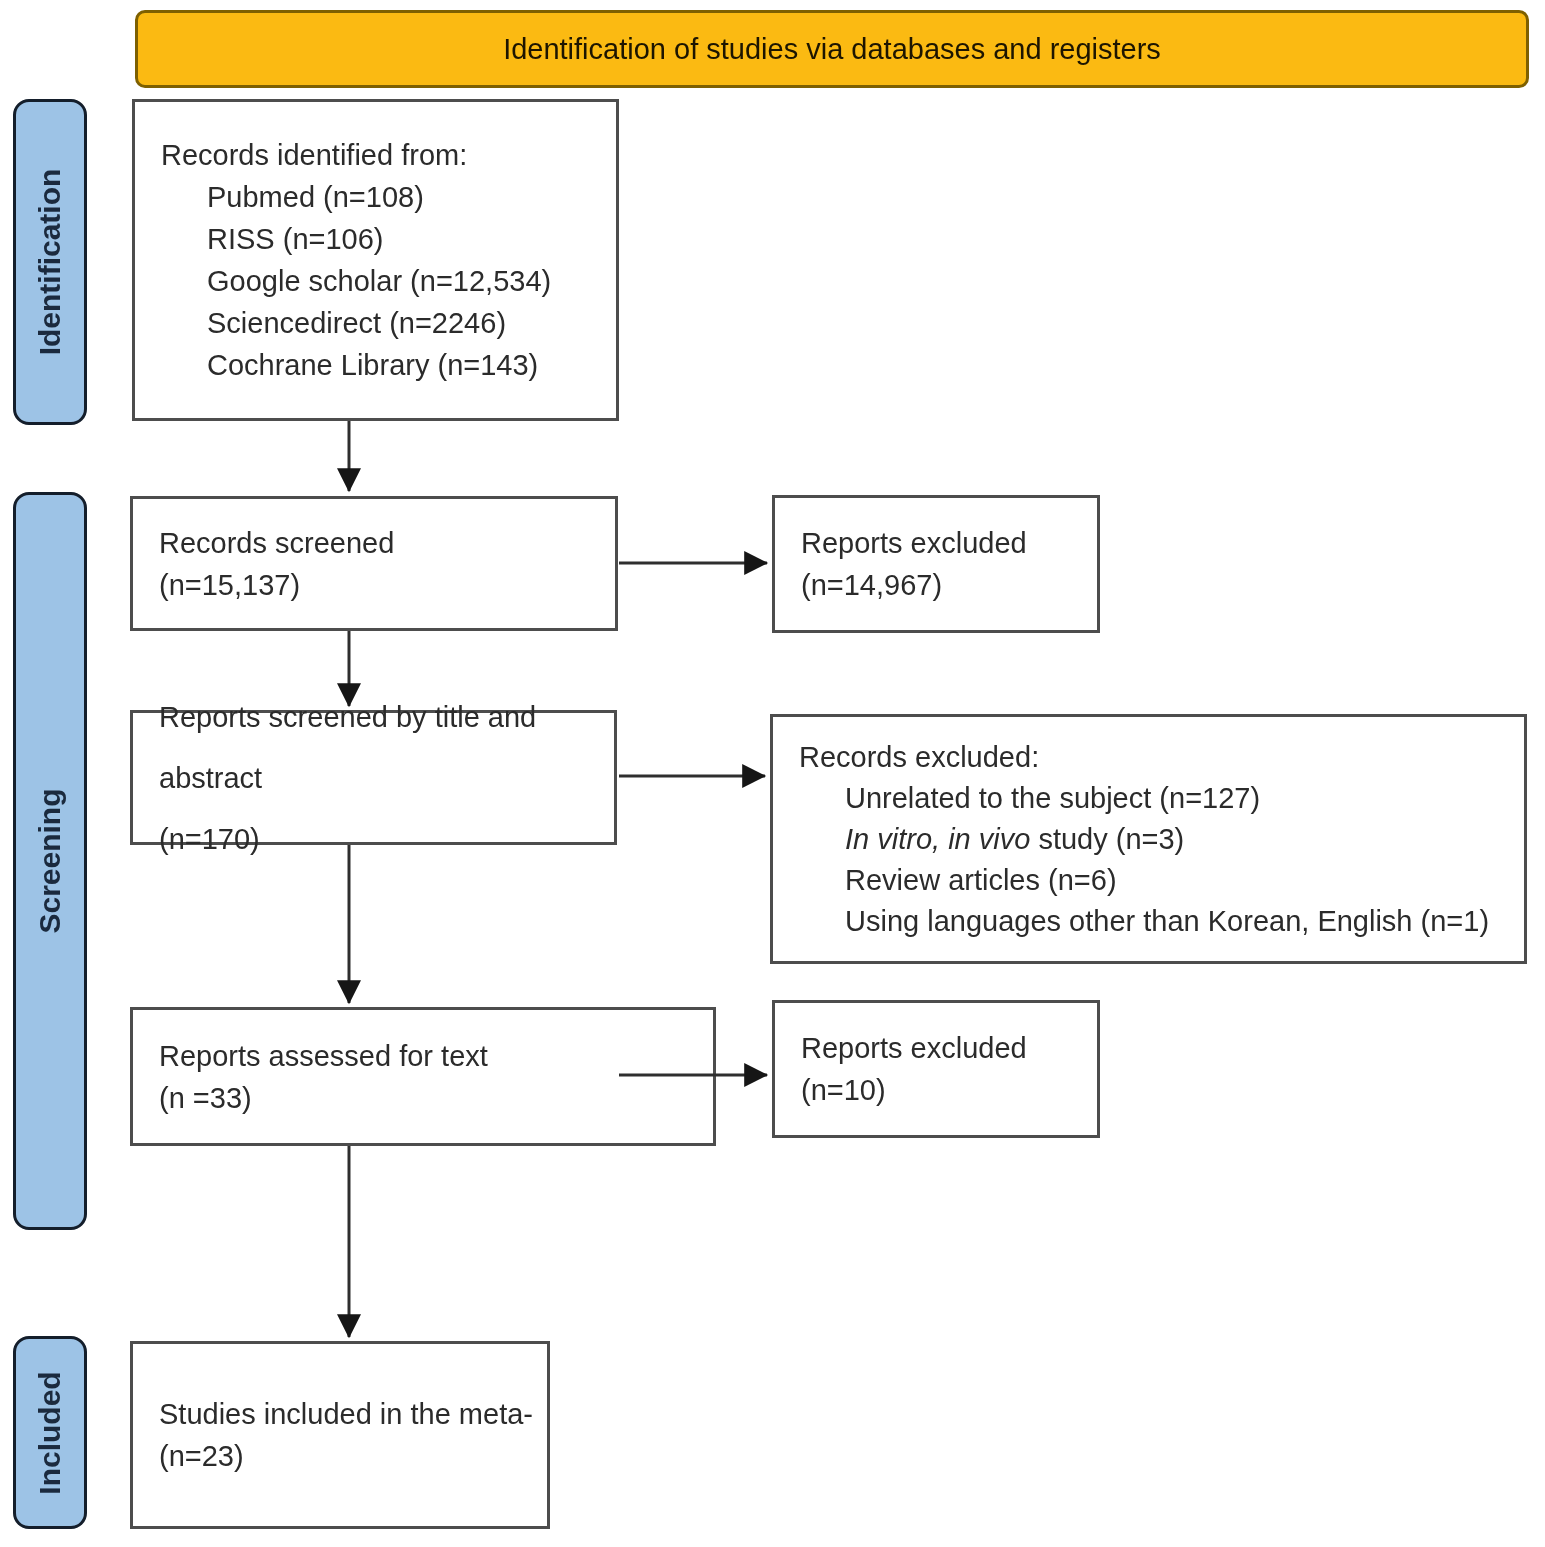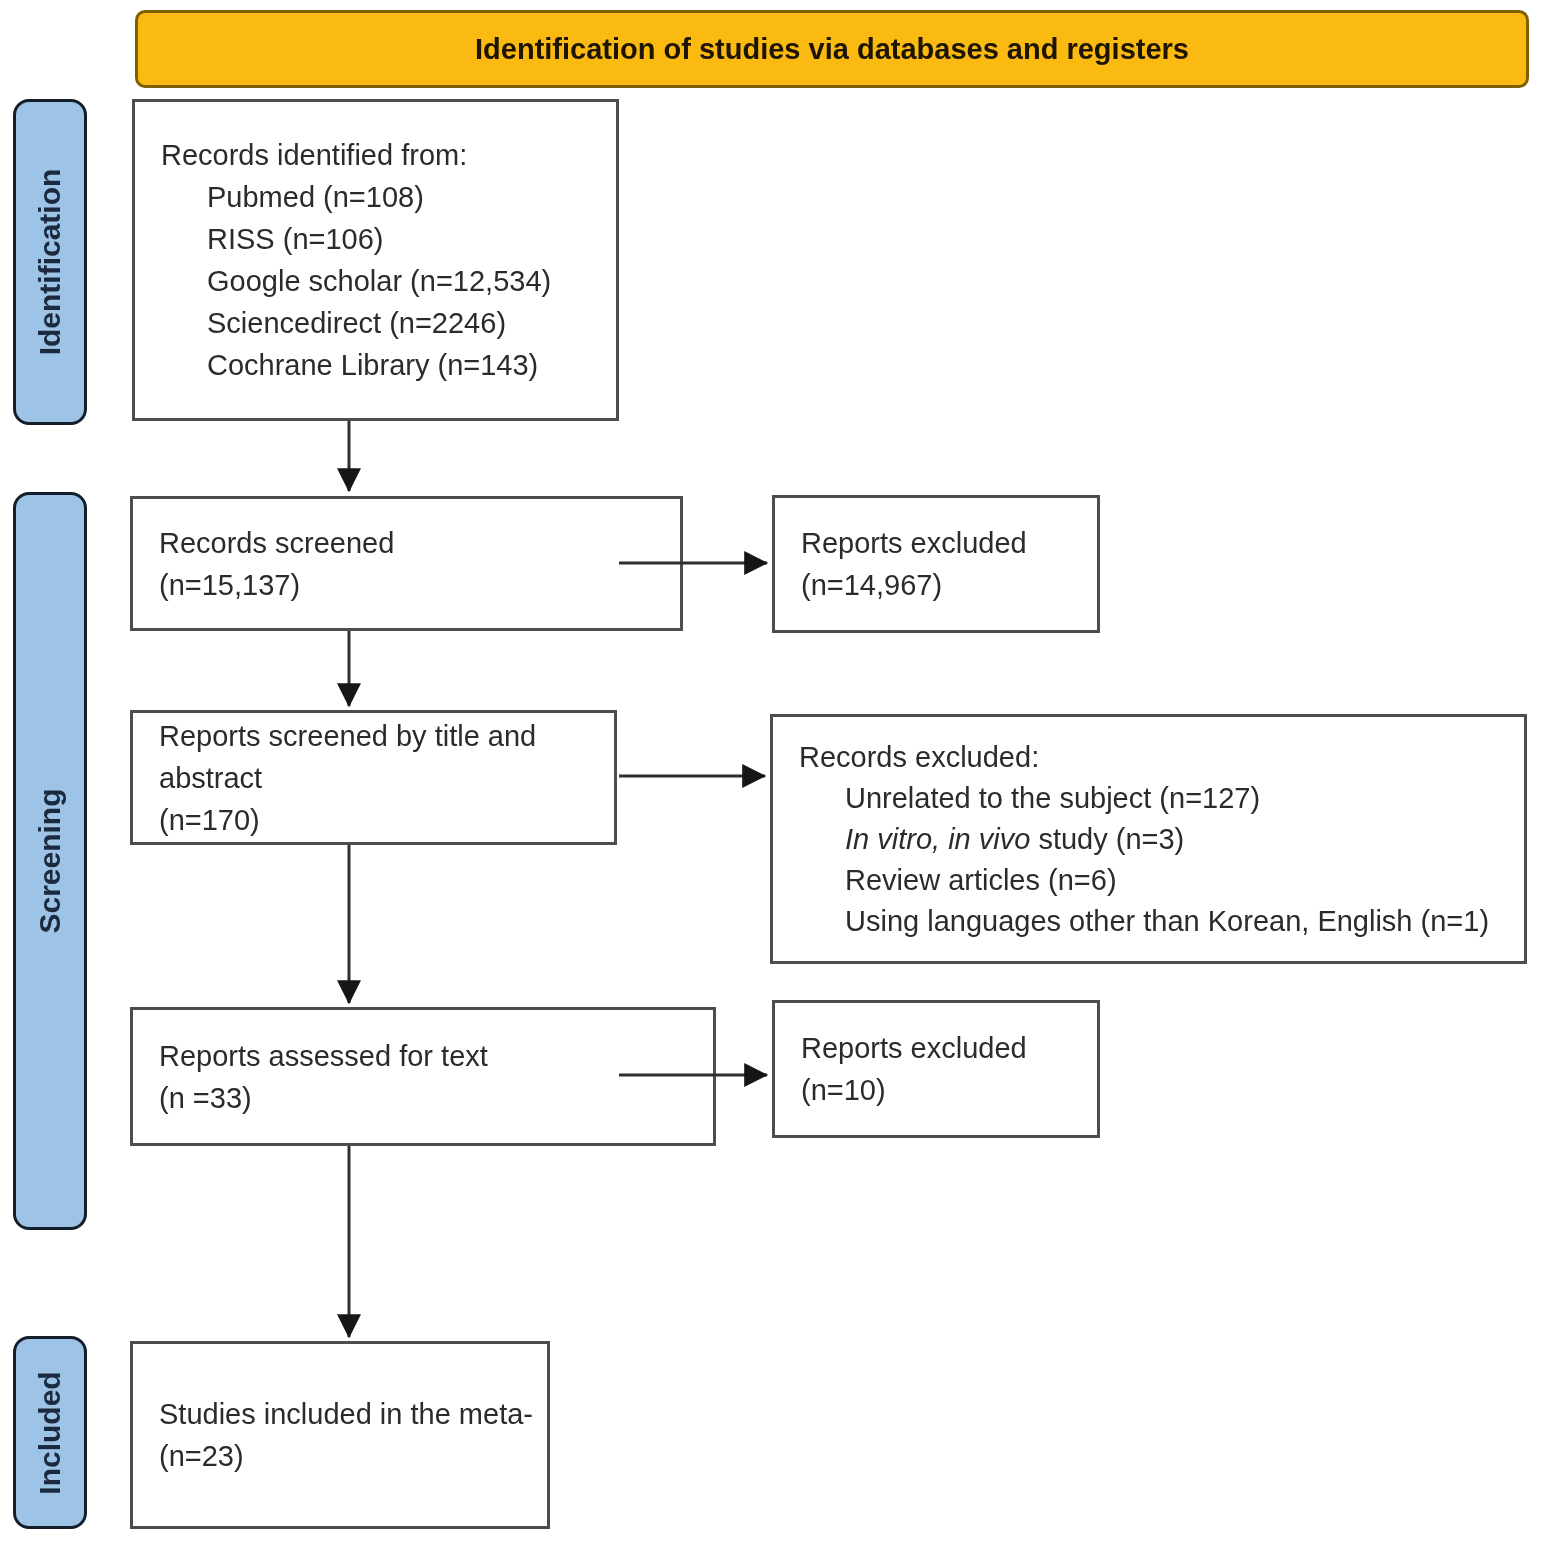--- a/index.html
+++ b/index.html
@@ -6,21 +6,21 @@
   .canvas{
     position:relative;width:1545px;height:1547px;background:#ffffff;
     font-family:"Liberation Sans",sans-serif;color:#282828;overflow:hidden;
   }
   .banner{
     position:absolute;left:135px;top:10px;width:1394px;height:78px;
     background:var(--banner_bg,#FBBA12);
     border:3px solid var(--banner_border,#7E6000);
     border-radius:10px;box-sizing:border-box;
     display:flex;align-items:center;justify-content:center;
-    font-weight:bold;font-size:29px;color:#1d1500;
+    font-weight:normal;font-size:29px;color:#1d1500;
   }
   .stage{
     position:absolute;left:13px;width:74px;
     background:var(--stage_bg,#9DC3E6);
     border:3px solid #141e2b;border-radius:16px;box-sizing:border-box;
     display:flex;align-items:center;justify-content:center;
   }
   .stage .stage-text{
     transform:rotate(-90deg);white-space:nowrap;
     font-weight:bold;font-size:30px;color:#1b2a3e;
@@ -29,23 +29,23 @@
   #stage-screening{top:492px;height:738px;}
   #stage-included{top:1336px;height:193px;}
   .fbox{
     position:absolute;background:#ffffff;border:3px solid #4d4d4d;
     box-sizing:border-box;display:flex;flex-direction:column;justify-content:center;
     font-size:29px;line-height:42px;color:#2b2b2b;
     padding-left:26px;padding-right:10px;
   }
   .indent{padding-left:46px;}
   #box-identified{left:132px;top:99px;width:487px;height:322px;}
-  #box-screened{left:130px;top:496px;width:553px;height:135px;}
+  #box-screened{left:130px;top:496px;width:488px;height:135px;}
   #box-excl1{left:772px;top:495px;width:328px;height:138px;}
-  #box-title-abs{left:130px;top:710px;width:487px;height:135px;}
+  #box-title-abs{left:130px;top:710px;width:487px;height:135px;gap:19px;}
   #box-excl-big{left:770px;top:714px;width:757px;height:250px;line-height:41px;}
   #box-assessed{left:130px;top:1007px;width:586px;height:139px;}
   #box-excl2{left:772px;top:1000px;width:328px;height:138px;}
   #box-included{left:130px;top:1341px;width:420px;height:188px;}
   .svg-overlay{position:absolute;left:0;top:0;width:1545px;height:1547px;pointer-events:none;}
   .svg-overlay line{stroke:#2e2e2e;stroke-width:3;}
 </style>
 </head>
 <body>
 

